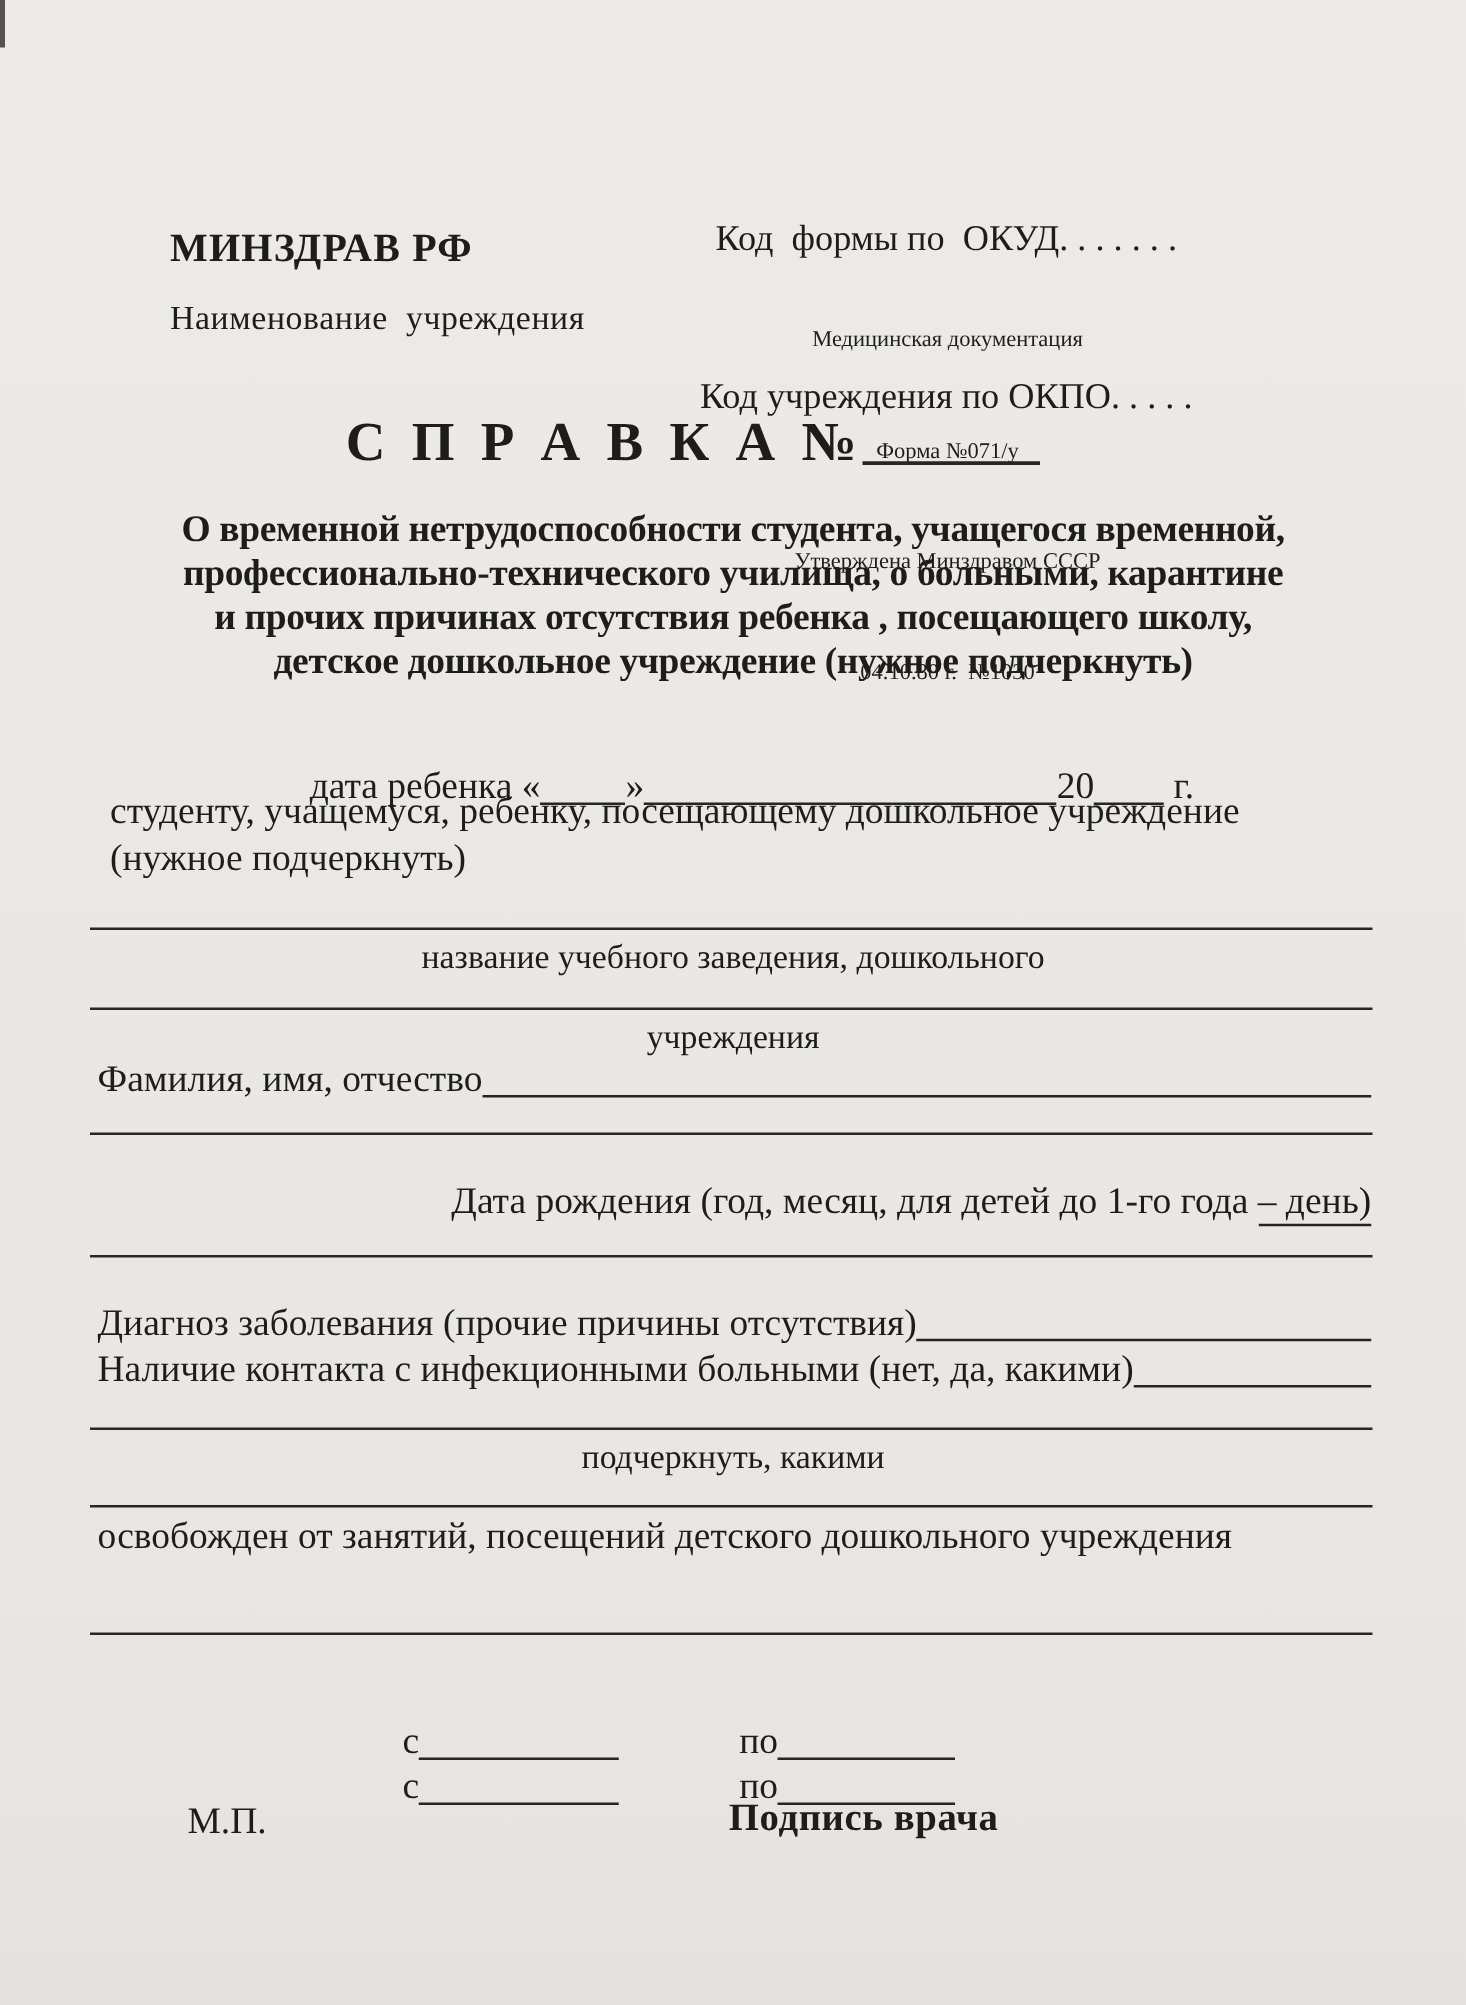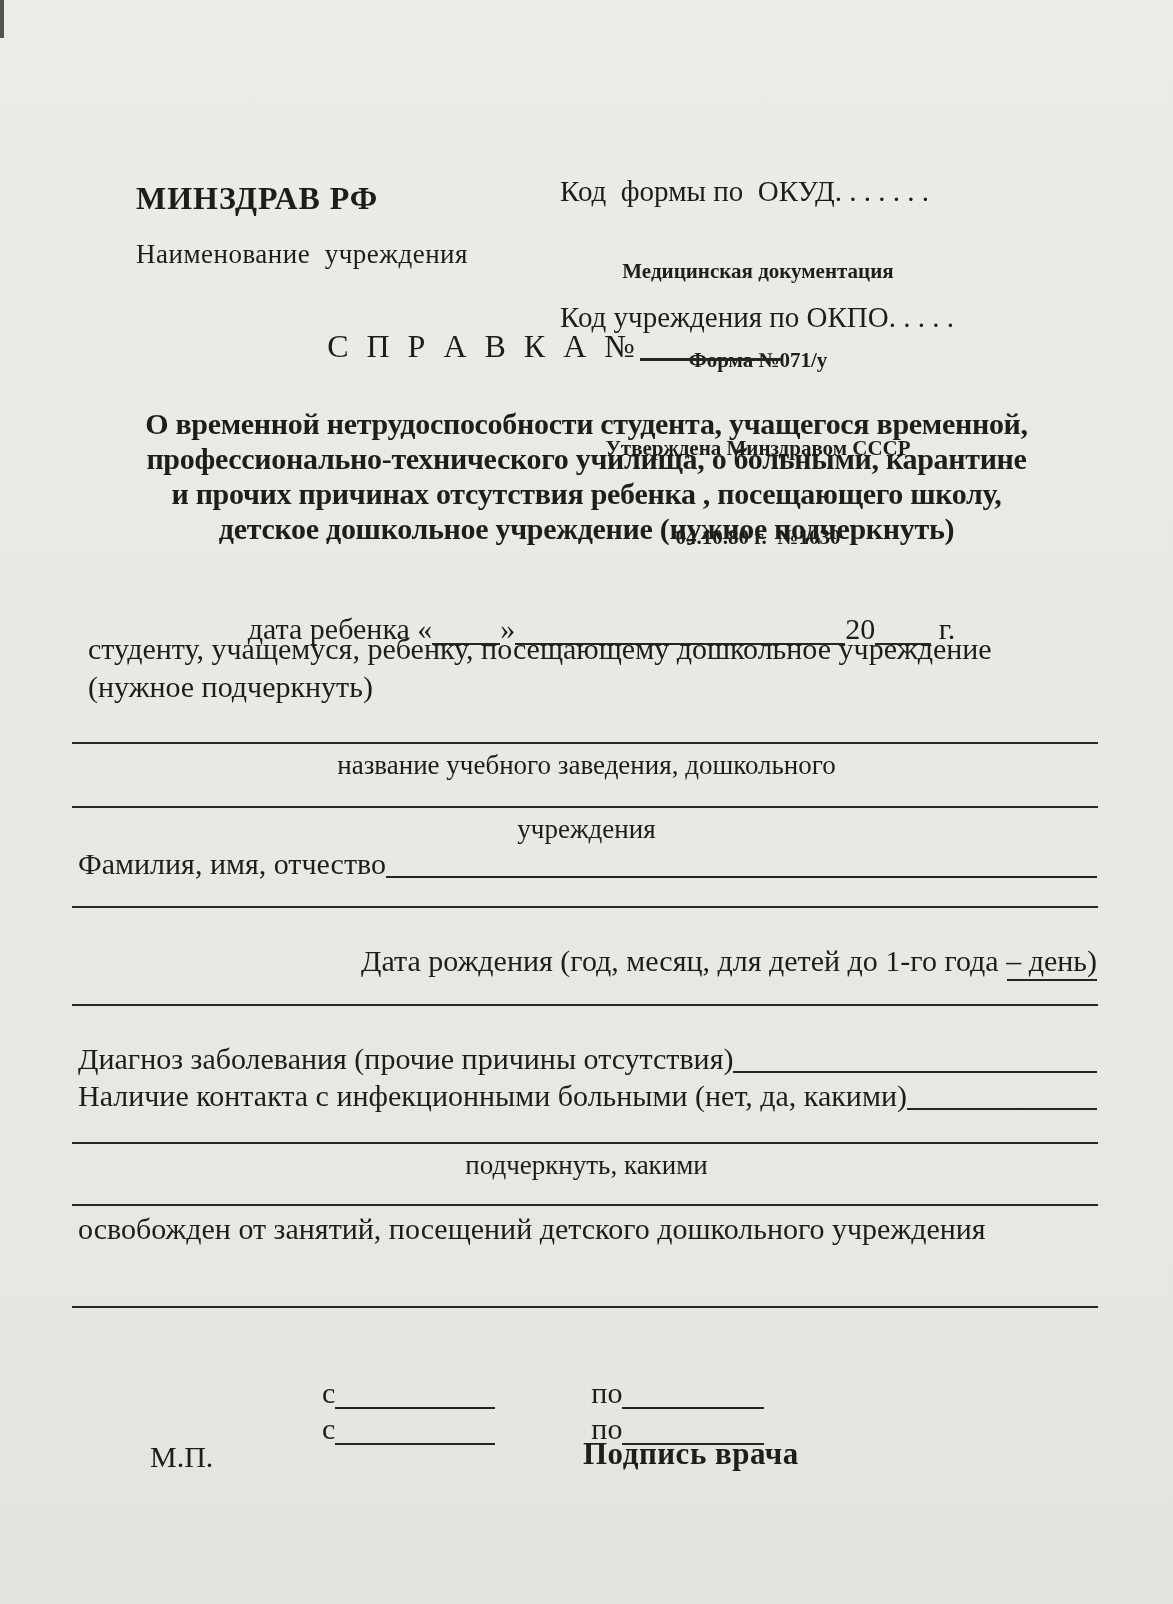--- a/index.html
+++ b/index.html
@@ -9,32 +9,32 @@
     color:#1e1d19;
     background:#e9e8e4;
   }
   .page{
     position:relative;width:1173px;height:1604px;overflow:hidden;
     background:linear-gradient(180deg,#ecebe7 0%,#e9e8e4 45%,#e7e6e2 85%,#e3e2de 100%);
   }
   .scan-mark{position:absolute;left:0;top:0;width:4px;height:38px;background:#55534d;}
 
   
-  .codes{position:absolute;top:86px;left:560px;font-size:29px;line-height:42px;white-space:pre;}
+  .codes{position:absolute;top:86px;left:560px;font-size:29px;line-height:42px;white-space:pre;text-align:center;}
 
   
   .org-left{position:absolute;top:180px;left:92px;width:312px;margin-left:44px;}
   .ministry{font-weight:bold;font-size:32px;letter-spacing:1px;}
   .org-label{font-size:27px;margin-top:22px;letter-spacing:0.5px;white-space:pre;}
   .org-right{position:absolute;top:198px;left:552px;width:412px;text-align:center;
-             font-size:21px;line-height:29.5px;white-space:pre;font-weight:bold;}
+             font-size:18px;line-height:29.5px;white-space:pre;}
 
   
   .title-row{position:absolute;top:328px;left:0;width:100%;text-align:center;transform:translateX(-32px);}
-  .title{font-weight:normal;font-size:32px;letter-spacing:5px;}
+  .title{font-weight:bold;font-size:44px;letter-spacing:5px;}
   .blank{display:inline-block;height:0;border-bottom:2px solid #26251e;position:relative;top:6px;}
   .num-blank{width:142px;border-bottom-width:3px;top:4px;}
 
   
   .subject{position:absolute;top:406px;left:86px;width:1001px;text-align:center;
            font-weight:bold;font-size:30px;line-height:35px;letter-spacing:-0.3px;}
 
   
   .date-line{position:absolute;top:578px;left:0;width:100%;text-align:center;font-size:30px;white-space:pre;}
   .day-blank{width:68px;}

